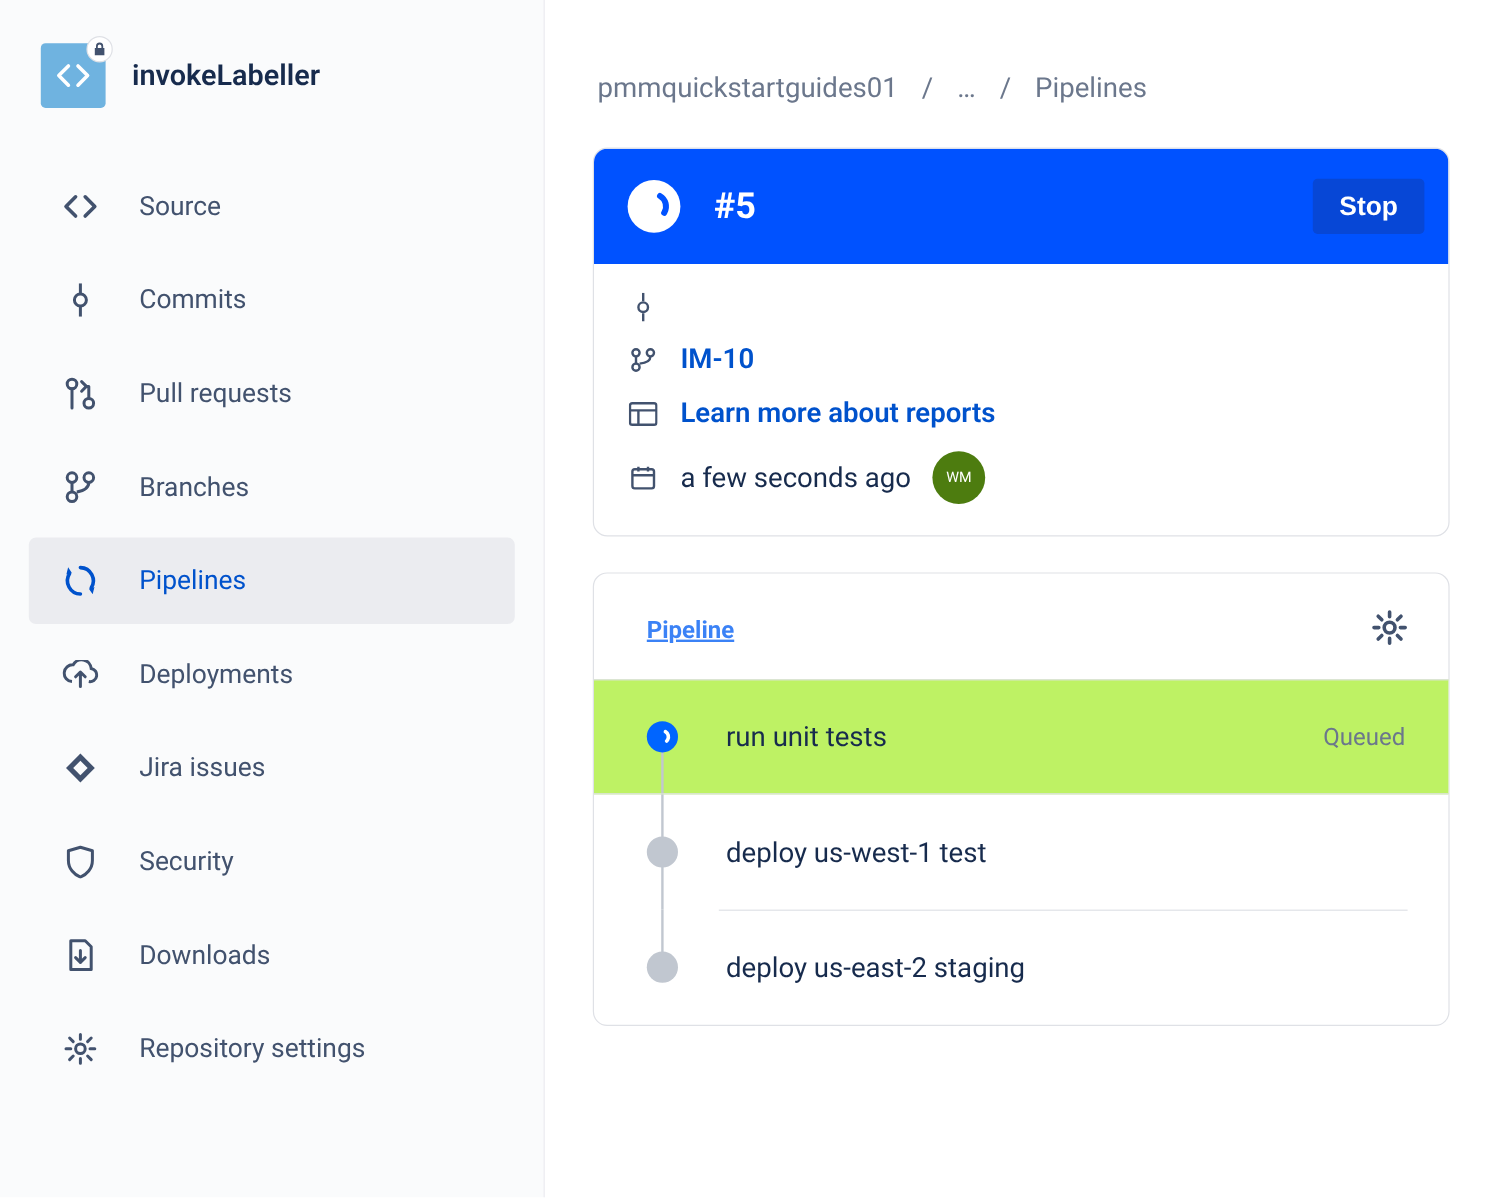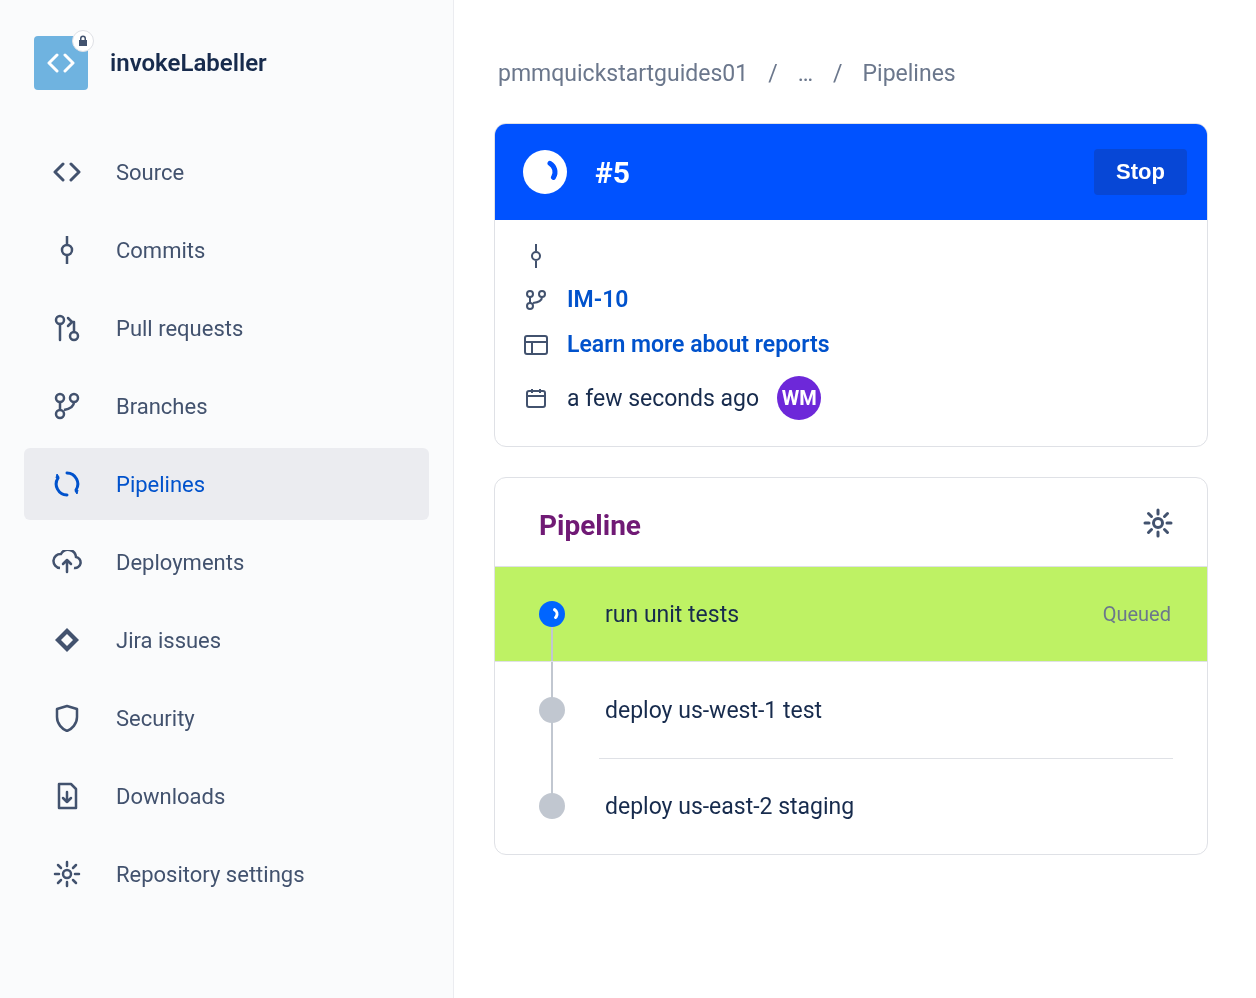--- a/index.html
+++ b/index.html
@@ -147,36 +147,36 @@
     font-size:23px;
   }
   .run-row .icon-slot { width:26px; display:flex; justify-content:center; color:#42526E; }
   .link { color:#0052CC; font-weight:600; cursor:pointer; }
   .plain { color:#172B4D; }
   .run-body-last {
     display:flex; align-items:center; 
   }
   .avatar {
     width:44px; height:44px; border-radius:50%;
-    background:#6d28d9; color:#fff;
+    background:#4d7c0f; color:#fff;
     display:flex; align-items:center; justify-content:center;
-    font-size:20px; font-weight:700;
+    font-size:12px; font-weight:400;
   }
 
   
   .pipe-card {
     border:1px solid #DFE1E6;
     border-radius:12px;
     background:#fff;
   }
   .pipe-header {
     display:flex; align-items:center; justify-content:space-between;
     padding: 30px 34px 24px 44px;
   }
-  .pipe-title { font-size:28px; font-weight:700; color:#701a75; }
+  .pipe-title { font-size:20px; font-weight:700; color:#3b82f6;text-decoration:underline; }
   .pipe-settings { color:#42526E; cursor:pointer; }
 
   .step-list { }
   .step {
     display:flex; align-items:center;
     padding: 0 36px 0 44px;
     height: 96px;
     position:relative;
   }
   .step.active { background:#bef264; border-top:1px solid #DFE1E6; border-bottom:1px solid #DFE1E6;}

